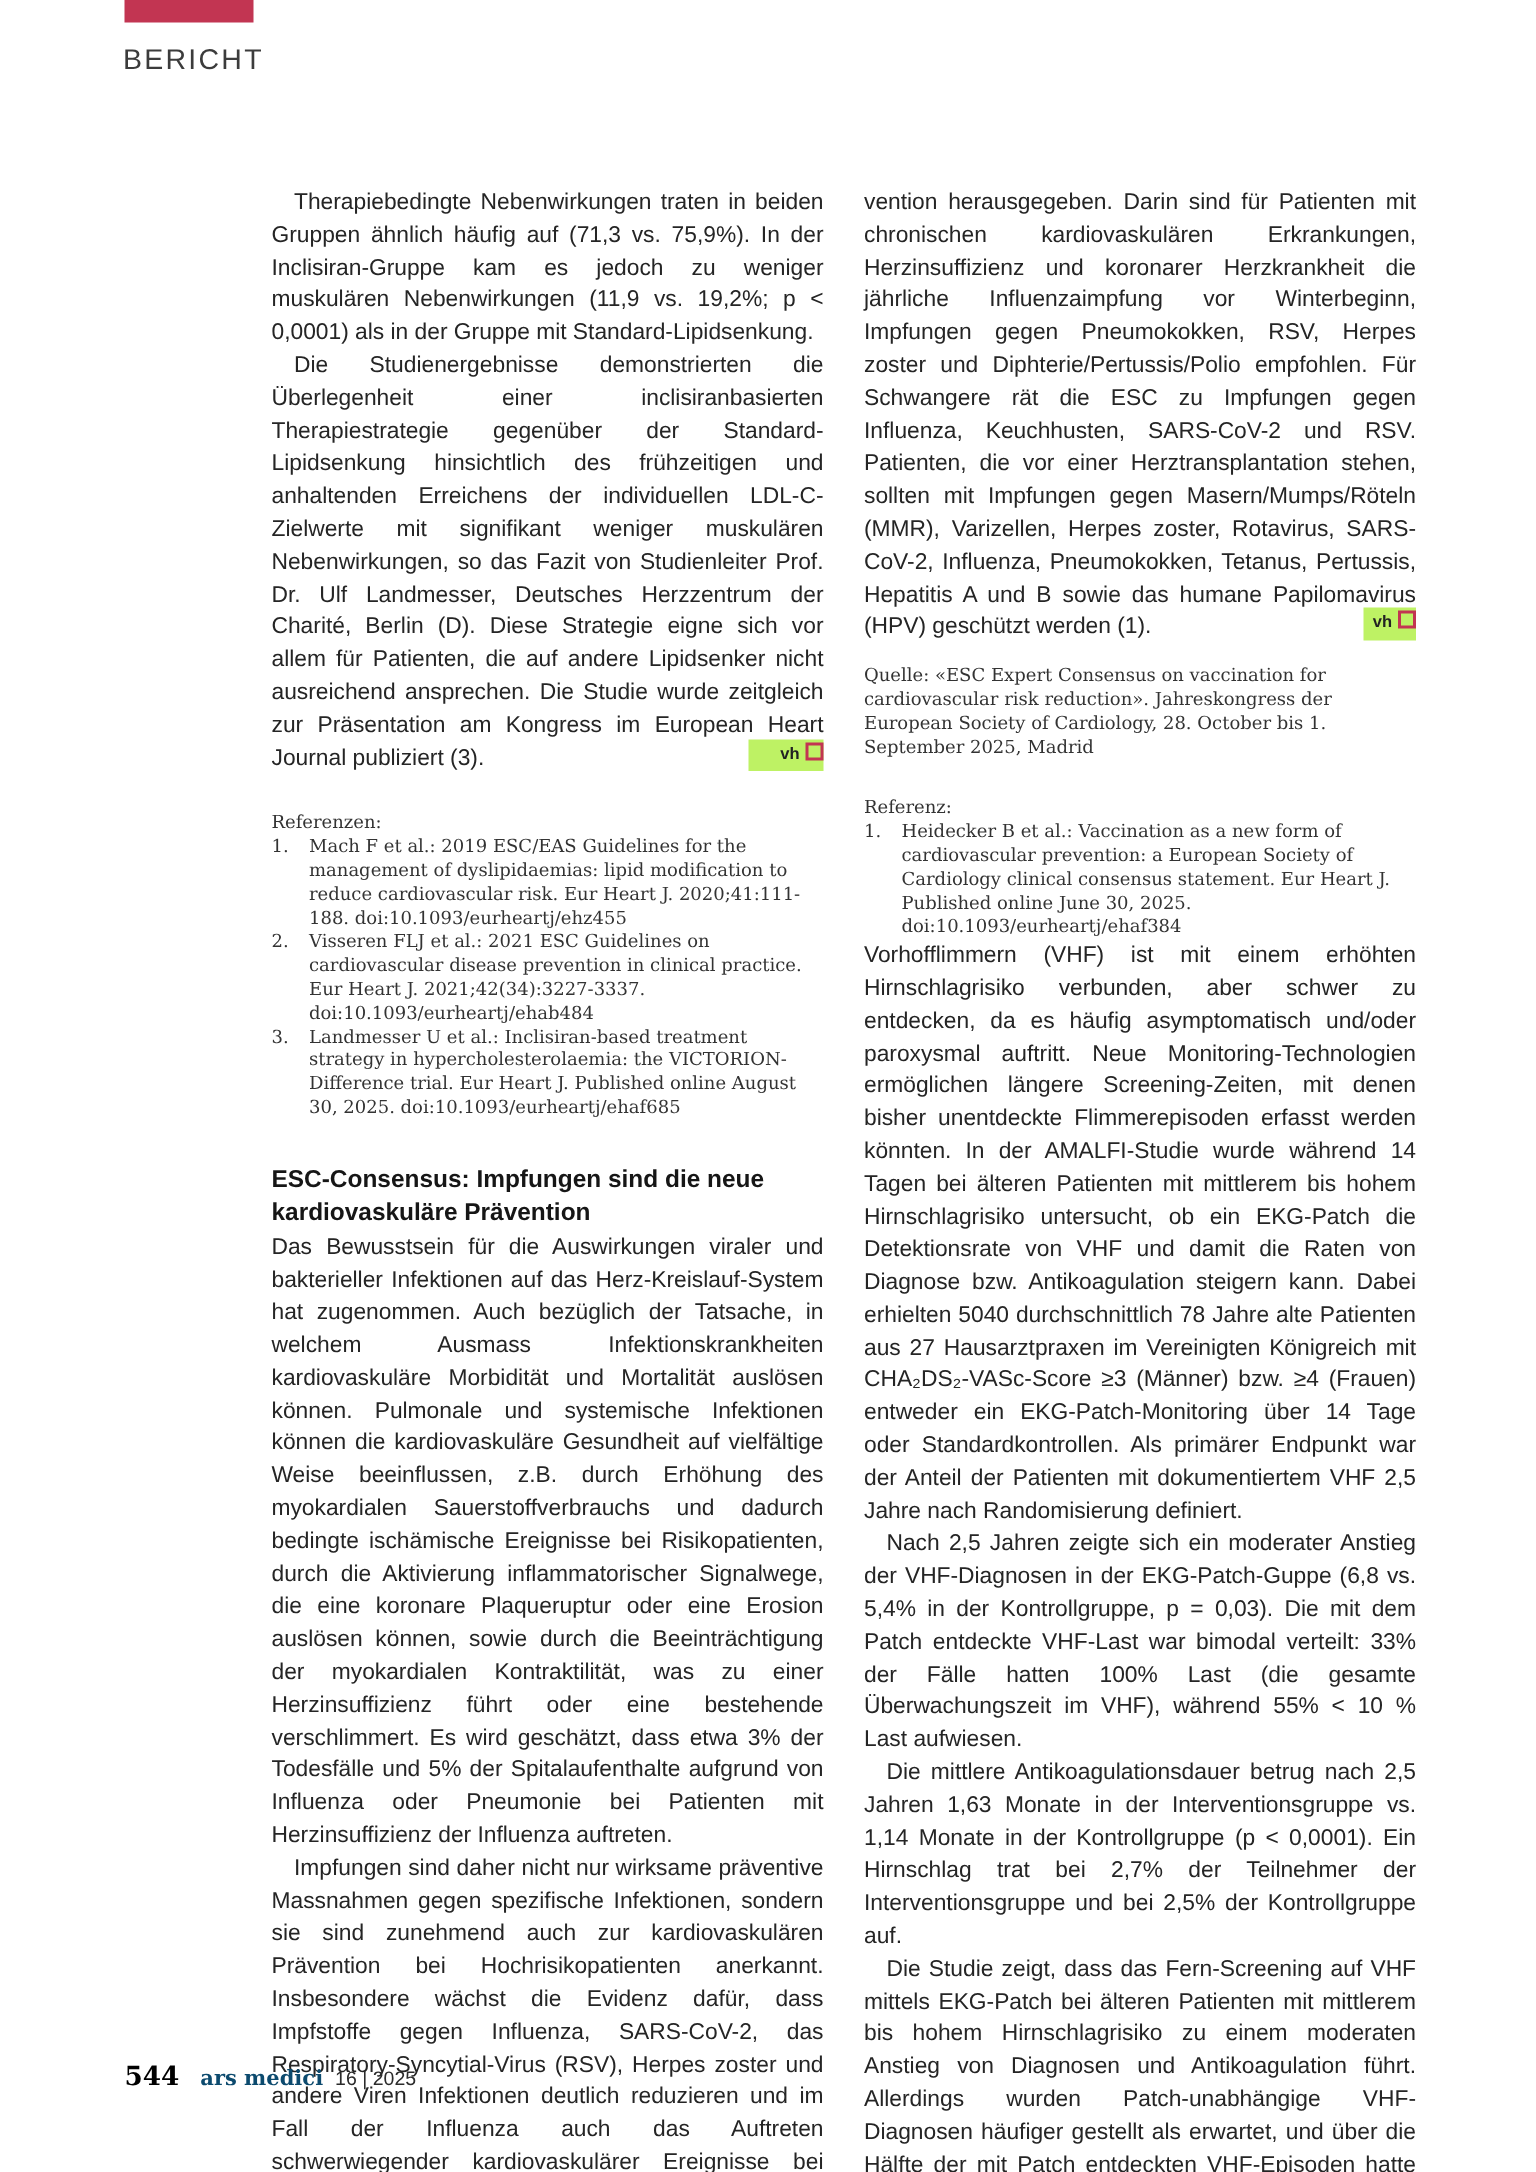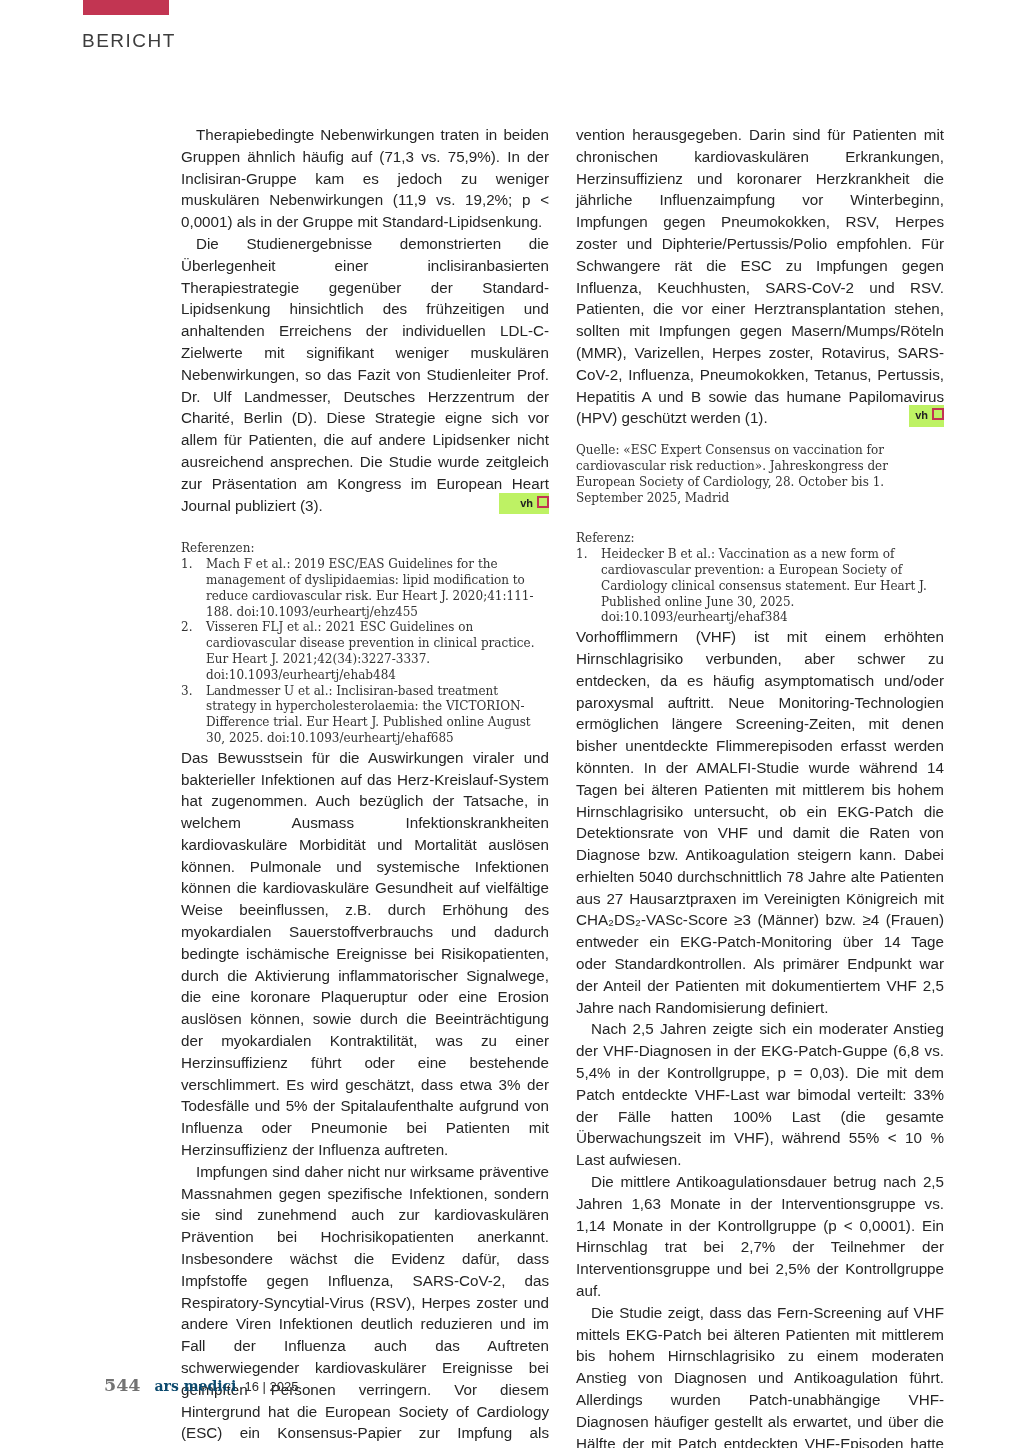--- a/index.html
+++ b/index.html
@@ -100,22 +100,21 @@
   .footer {
     position: absolute;
     left: 83px; top: 1375px;
     display: flex;
     align-items: baseline;
   }
   .footer-page {
     font-family: "DejaVu Serif", serif;
     font-weight: bold;
     font-size: 17.5px;
-    color: #737373;
-    margin-left: 21px;
+    color: #000000;
   }
   .footer-journal {
     font-family: "DejaVu Serif", serif;
     font-weight: bold;
     font-size: 14px;
     color: #0c4a6e;
     margin-left: 14px;
   }
   .footer-issue {
     font-size: 13px;
@@ -146,20 +145,21 @@
     </div>
     <div class="ref-item">
       <span class="ref-num">2.</span>
       <span class="ref-text">Visseren FLJ et al.: 2021 ESC Guidelines on cardiovascular disease prevention in clinical practice. Eur Heart J. 2021;42(34):3227-3337. doi:10.1093/eurheartj/ehab484</span>
     </div>
     <div class="ref-item">
       <span class="ref-num">3.</span>
       <span class="ref-text">Landmesser U et al.: Inclisiran-based treatment strategy in hypercholesterolaemia: the VICTORION-Difference trial. Eur Heart J. Published online August 30, 2025. doi:10.1093/eurheartj/ehaf685</span>
     </div>
 
+    <h2 class="article-heading">ESC-Consensus: Impfungen sind die neue kardiovaskuläre Prävention</h2>
     <p class="body-p">Das Bewusstsein für die Auswirkungen viraler und bakterieller Infektionen auf das Herz-Kreislauf-System hat zugenommen. Auch bezüglich der Tatsache, in welchem Ausmass Infektionskrankheiten kardiovaskuläre Morbidität und Mortalität auslösen können. Pulmonale und systemische Infektionen können die kardiovaskuläre Gesundheit auf vielfältige Weise beeinflussen, z.B. durch Erhöhung des myokardialen Sauerstoffverbrauchs und dadurch bedingte ischämische Ereignisse bei Risikopatienten, durch die Aktivierung inflammatorischer Signalwege, die eine koronare Plaqueruptur oder eine Erosion auslösen können, sowie durch die Beeinträchtigung der myokardialen Kontraktilität, was zu einer Herzinsuffizienz führt oder eine bestehende verschlimmert. Es wird geschätzt, dass etwa 3% der Todesfälle und 5% der Spitalaufenthalte aufgrund von Influenza oder Pneumonie bei Patienten mit Herzinsuffizienz der Influenza auftreten.</p>
     <p class="body-p indent">Impfungen sind daher nicht nur wirksame präventive Massnahmen gegen spezifische Infektionen, sondern sie sind zunehmend auch zur kardiovaskulären Prävention bei Hochrisikopatienten anerkannt. Insbesondere wächst die Evidenz dafür, dass Impfstoffe gegen Influenza, SARS-CoV-2, das Respiratory-Syncytial-Virus (RSV), Herpes zoster und andere Viren Infektionen deutlich reduzieren und im Fall der Influenza auch das Auftreten schwerwiegender kardiovaskulärer Ereignisse bei geimpften Personen verringern. Vor diesem Hintergrund hat die European Society of Cardiology (ESC) ein Konsensus-Papier zur Impfung als kardiovaskuläre Prä-</p>
   </div>
 
   <div class="col col-right">
     <p class="body-p">
       <span>vention herausgegeben. Darin sind für Patienten mit chronischen kardiovaskulären Erkrankungen, Herzinsuffizienz und koronarer Herzkrankheit die jährliche Influenzaimpfung vor Winterbeginn, Impfungen gegen Pneumokokken, RSV, Herpes zoster und Diphterie/Pertussis/Polio empfohlen. Für Schwangere rät die ESC zu Impfungen gegen Influenza, Keuchhusten, SARS-CoV-2 und RSV. Patienten, die vor einer Herztransplantation stehen, sollten mit Impfungen gegen Masern/Mumps/Röteln (MMR), Varizellen, Herpes zoster, Rotavirus, SARS-CoV-2, Influenza, Pneumokokken, Tetanus, Pertussis, Hepatitis A und B sowie das humane Papilomavirus (HPV) geschützt werden (1).</span>
       <span class="sig"><span>vh</span><span class="sig-box"></span></span>
     </p>
 

